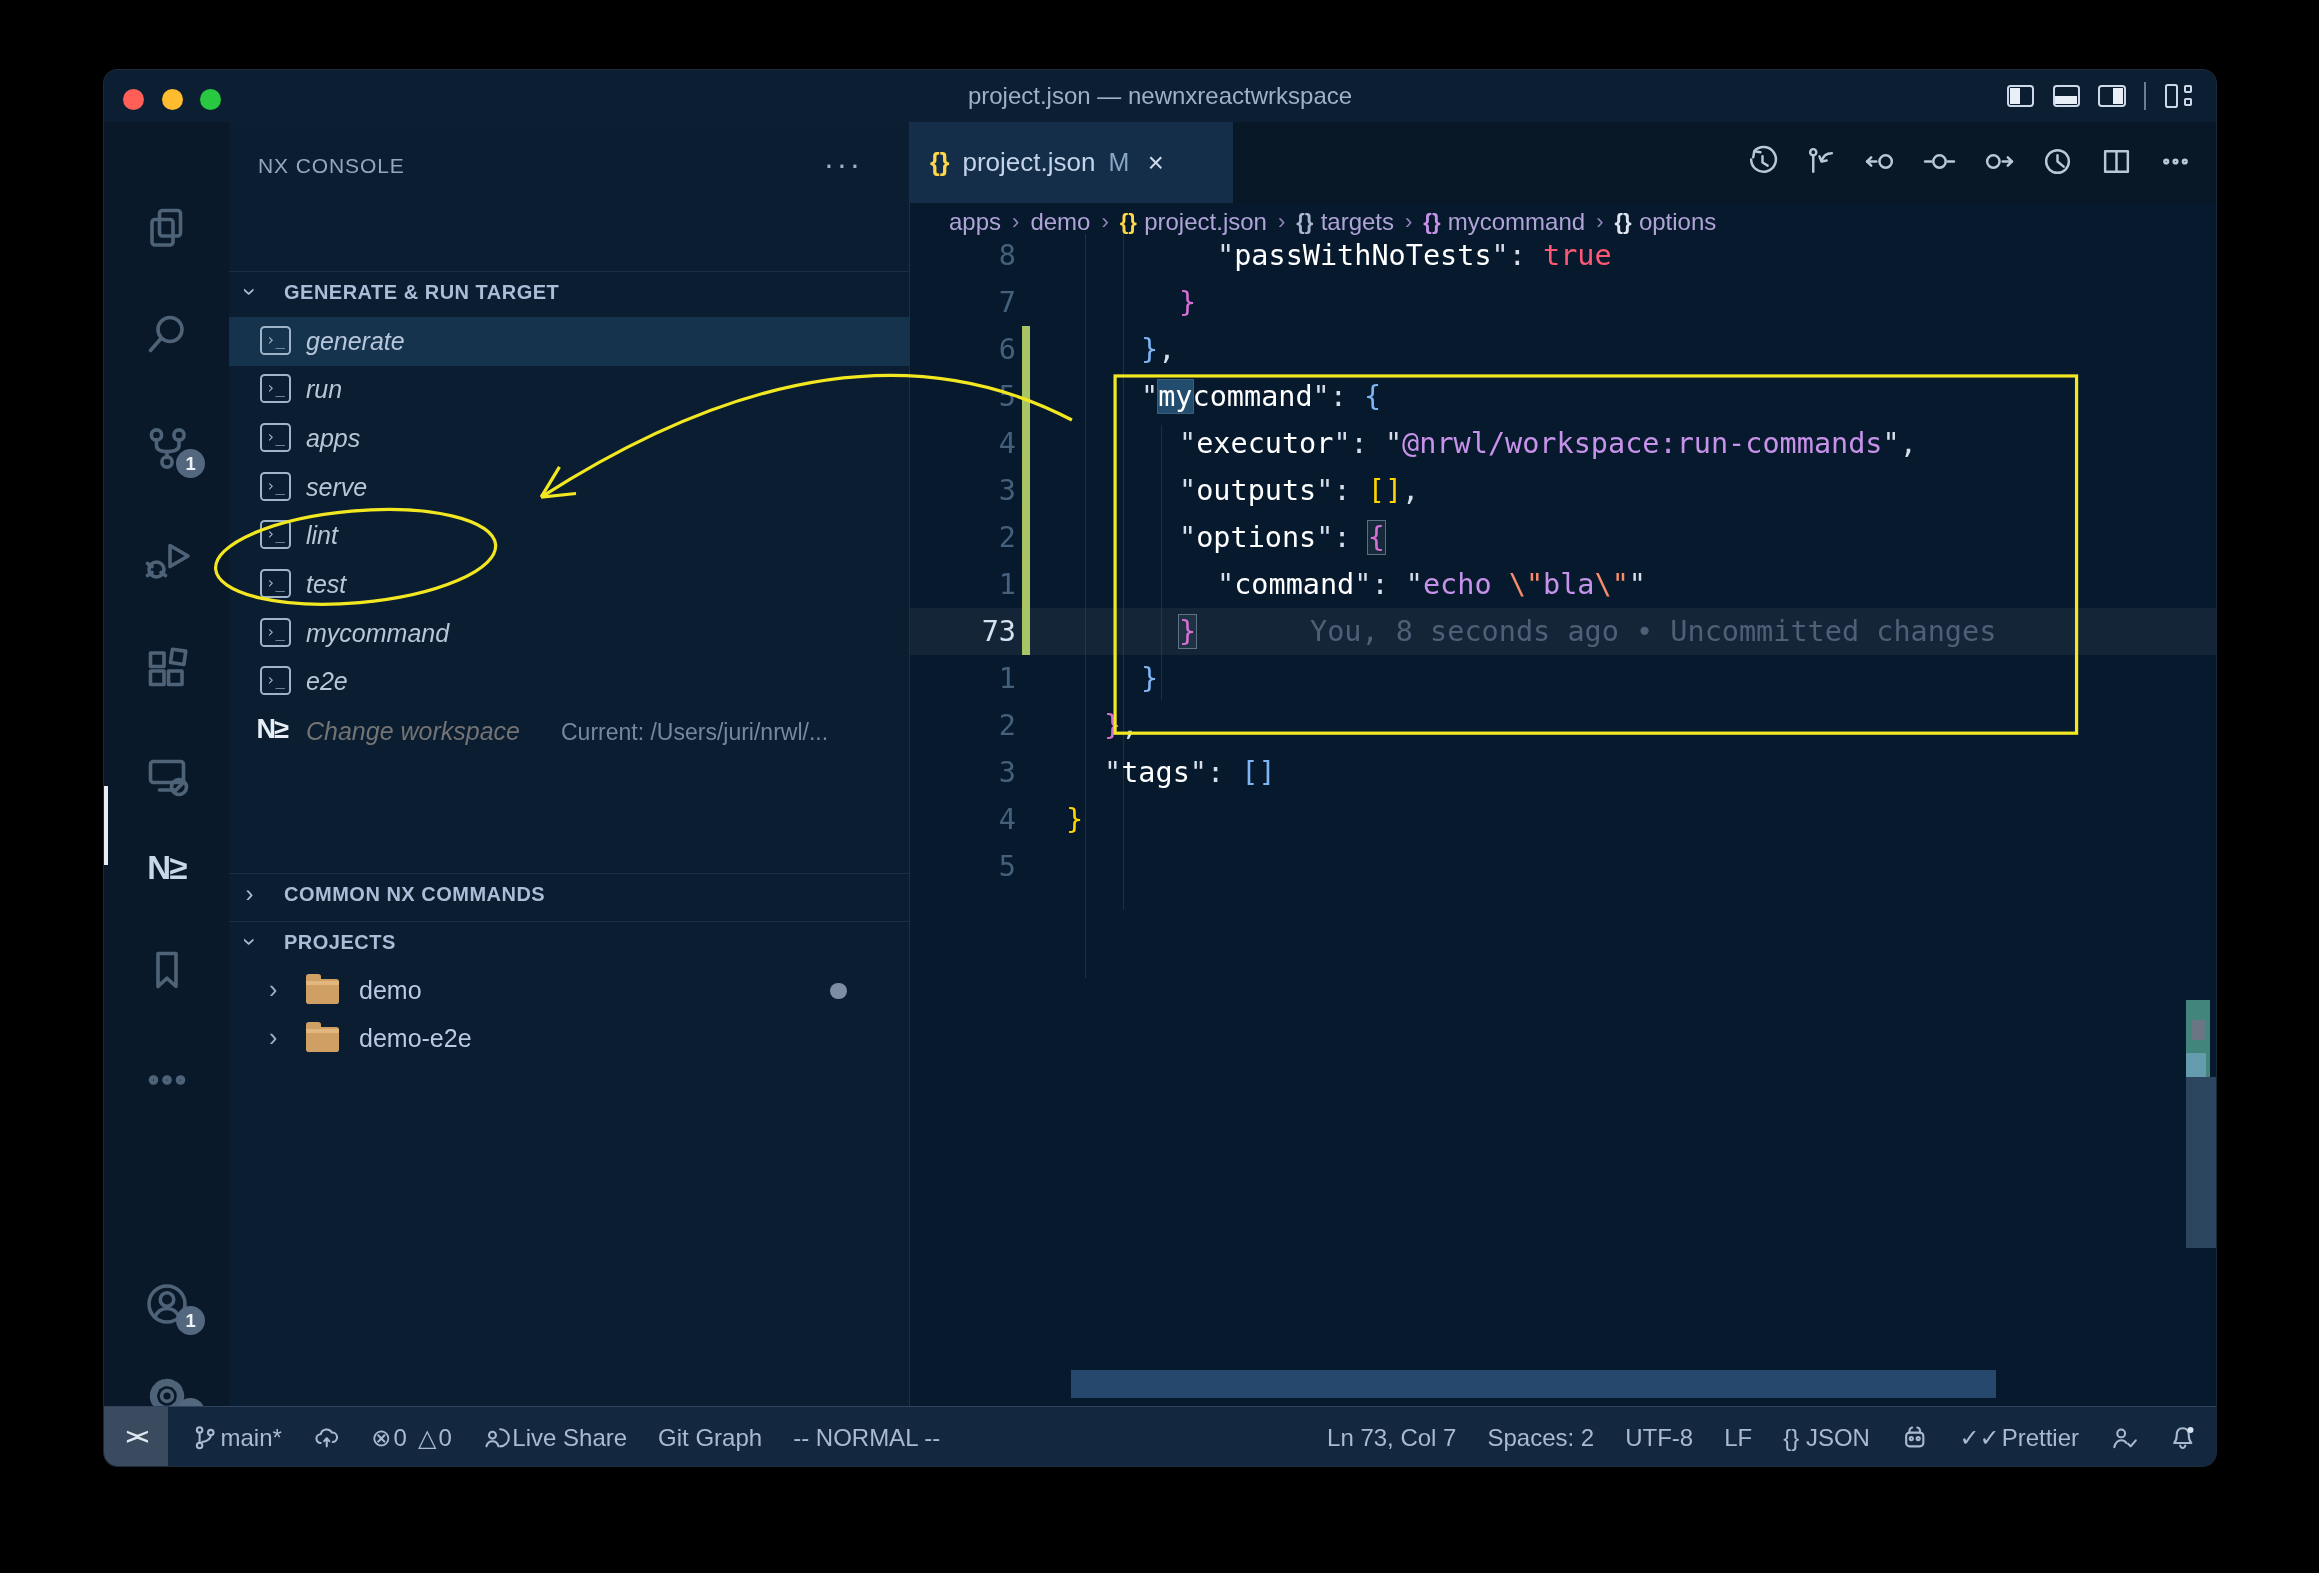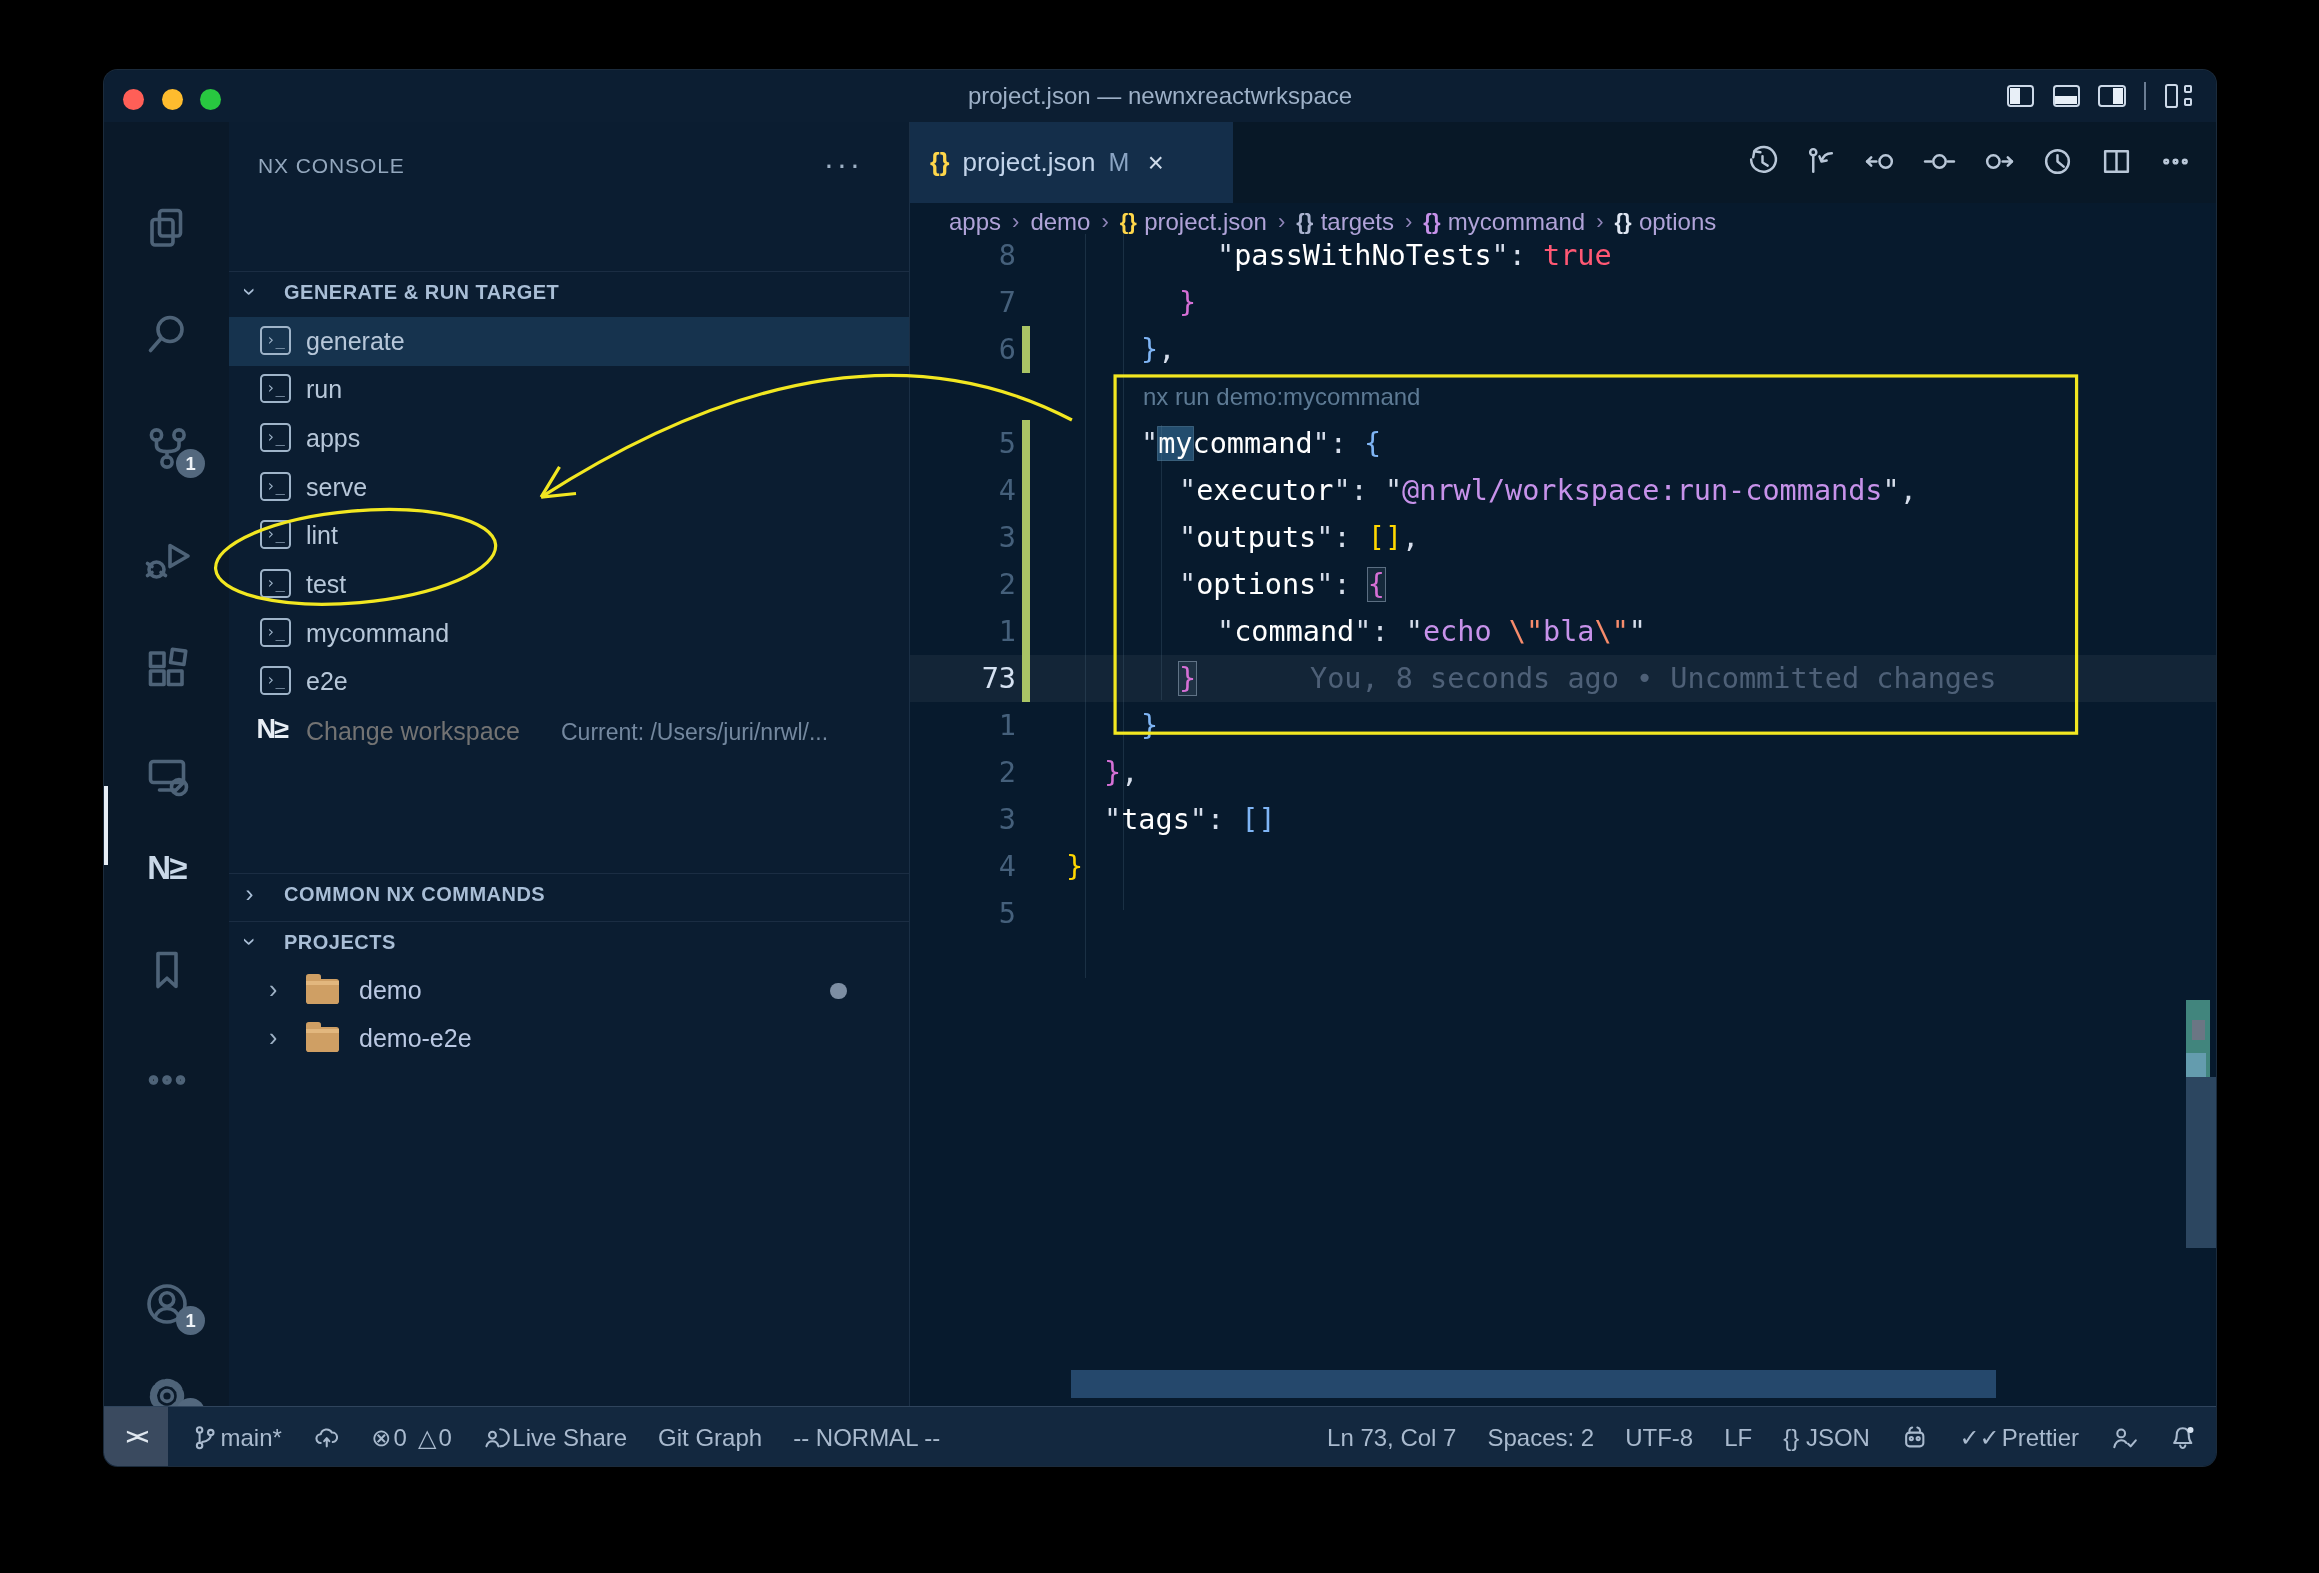--- a/index.html
+++ b/index.html
@@ -49,21 +49,21 @@
   #panel-more { position:absolute; right:46px; top:13px; color:#9db0c4; font-size:31px; letter-spacing:2.8px; }
   .sec-header { position:absolute; left:0; width:100%; height:40px; color:#a9bed6; font-size:20px; font-weight:bold; letter-spacing:0.5px; border-top:0.9px solid rgba(125,150,180,.14); }
   .sec-header .chev { position:absolute; left:16.5px; top:6.4px; color:#a9bed6; font-weight:normal; }
   .sec-header .sec-label { position:absolute; left:55px; top:9.2px; }
   .chev { display:inline-block; font-size:24px; color:#8fa3b8; }
   .chev.down { transform:rotate(90deg); }
   .tree-row { position:absolute; left:0; width:100%; height:49px; }
   .tree-row.selected { background:#16334E; }
   .term-icon { position:absolute; left:31px; top:9.2px; width:31px; height:29px; border:2.3px solid #9fb4c9; border-radius:4.6px;
     color:#9fb4c9; font-family:"DejaVu Sans Mono", monospace; font-size:15.6px; line-height:25px; text-align:center; }
-  .tree-label { position:absolute; left:77px; top:10px; color:#b7c7d9; font-size:25px; }
+  .tree-label { position:absolute; left:77px; top:10px; color:#b7c7d9; font-size:25px;font-style:italic; }
   .tree-desc { position:absolute; left:332px; top:12px; color:#74889f; font-size:23px; }
   .nx-mini { position:absolute; left:27.5px; top:7.3px; color:#e8eef5; font-size:27px; font-weight:bold; letter-spacing:-1.8px; }
   .proj-chev { position:absolute; left:40px; top:9.2px; color:#9db0c4; font-size:25px; }
   .folder { position:absolute; left:77px; top:13px; width:33px; height:25px; background:#cf9f64; border-radius:2.8px; }
   .folder:before { content:""; position:absolute; left:0; top:-5.5px; width:14.7px; height:7.3px; background:#cf9f64; border-radius:2.8px 2.8px 0 0; }
   .folder:after { content:""; position:absolute; left:0; top:1.8px; right:0; height:4.6px; background:#e2b77e; }
   .proj-label { position:absolute; left:130px; top:10px; color:#bac8e2; font-size:25px; }
   .proj-dot { position:absolute; left:601px; top:16.5px; width:16.5px; height:16.5px; border-radius:50%; background:#7d8ea3; }
 
   
@@ -381,21 +381,20 @@
         <span style="display: inline-flex; gap: 7.3px; align-items: center;">
           <span class="bc-ico white">{}</span>
           <span>options</span>
         </span>
       </div>
 
     <div id="code">
         <div class="crow"><span class="gut">8</span><span class="ctext" style="left:307px"><span class="tok-p">"</span><span class="tok-k">passWithNoTests</span><span class="tok-p">": </span><span class="tok-b">true</span></span></div>
         <div class="crow"><span class="gut">7</span><span class="ctext" style="left:269px"><span class="tok-o">}</span></span></div>
         <div class="crow"><span class="gut">6</span><span class="gbar"></span><span class="ctext" style="left:231px"><span class="tok-u">}</span><span class="tok-p">,</span></span></div>
-        <div class="crow"><span class="gut"></span><span class="ctext codelens" style="left:233px">nx run demo:mycommand</span></div>
         <div class="crow"><span class="gut">5</span><span class="gbar"></span><span class="ctext" style="left:231px"><span class="tok-p">"</span><span class="tok-k tok-sel">my</span><span class="tok-k">command</span><span class="tok-p">": </span><span class="tok-u">{</span></span></div>
         <div class="crow"><span class="gut">4</span><span class="gbar"></span><span class="ctext" style="left:269px"><span class="tok-p">"</span><span class="tok-k">executor</span><span class="tok-p">": "</span><span class="tok-s">@nrwl/workspace:run-commands</span><span class="tok-p">",</span></span></div>
         <div class="crow"><span class="gut">3</span><span class="gbar"></span><span class="ctext" style="left:269px"><span class="tok-p">"</span><span class="tok-k">outputs</span><span class="tok-p">": </span><span class="tok-g">[]</span><span class="tok-p">,</span></span></div>
         <div class="crow"><span class="gut">2</span><span class="gbar"></span><span class="ctext" style="left:269px"><span class="tok-p">"</span><span class="tok-k">options</span><span class="tok-p">": </span><span class="tok-o tok-box">{</span></span></div>
         <div class="crow"><span class="gut">1</span><span class="gbar"></span><span class="ctext" style="left:307px"><span class="tok-p">"</span><span class="tok-k">command</span><span class="tok-p">": "</span><span class="tok-s">echo </span><span class="tok-e">\"</span><span class="tok-s">bla</span><span class="tok-e">\"</span><span class="tok-p">"</span></span></div>
         <div class="crow current"><span class="gut">73</span><span class="gbar"></span><span class="ctext" style="left:269px"><span class="tok-o tok-box">}</span></span><span class="blame">You, 8 seconds ago • Uncommitted changes</span></div>
         <div class="crow"><span class="gut">1</span><span class="ctext" style="left:231px"><span class="tok-u">}</span></span></div>
         <div class="crow"><span class="gut">2</span><span class="ctext" style="left:194px"><span class="tok-o">}</span><span class="tok-p">,</span></span></div>
         <div class="crow"><span class="gut">3</span><span class="ctext" style="left:194px"><span class="tok-p">"</span><span class="tok-k">tags</span><span class="tok-p">": </span><span class="tok-u">[]</span></span></div>
         <div class="crow"><span class="gut">4</span><span class="ctext" style="left:156px"><span class="tok-g">}</span></span></div>

